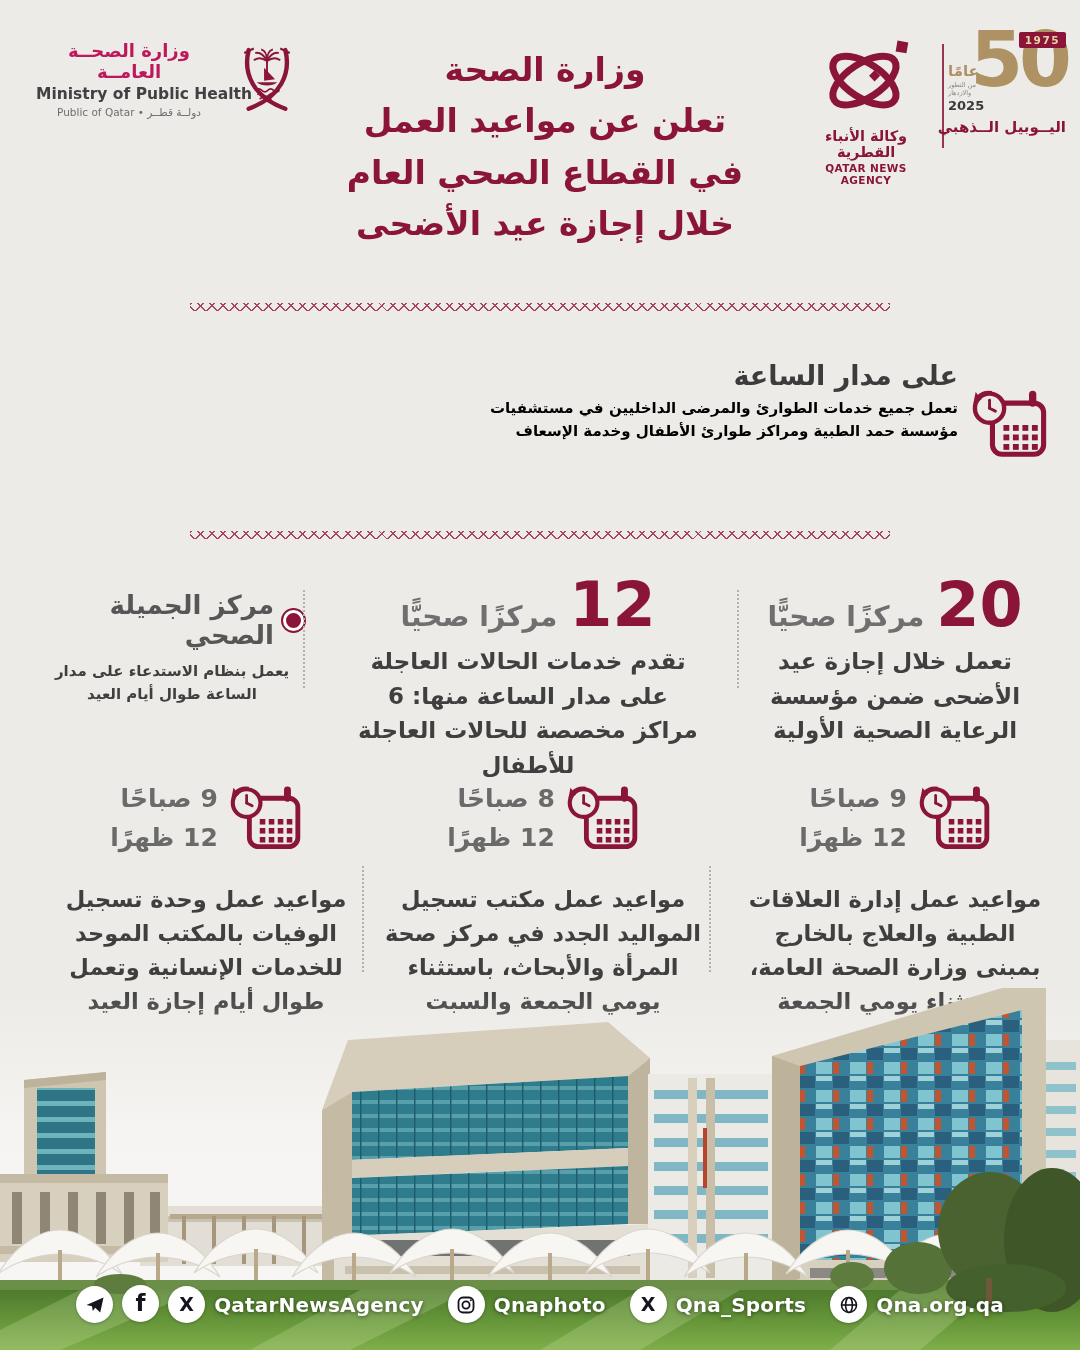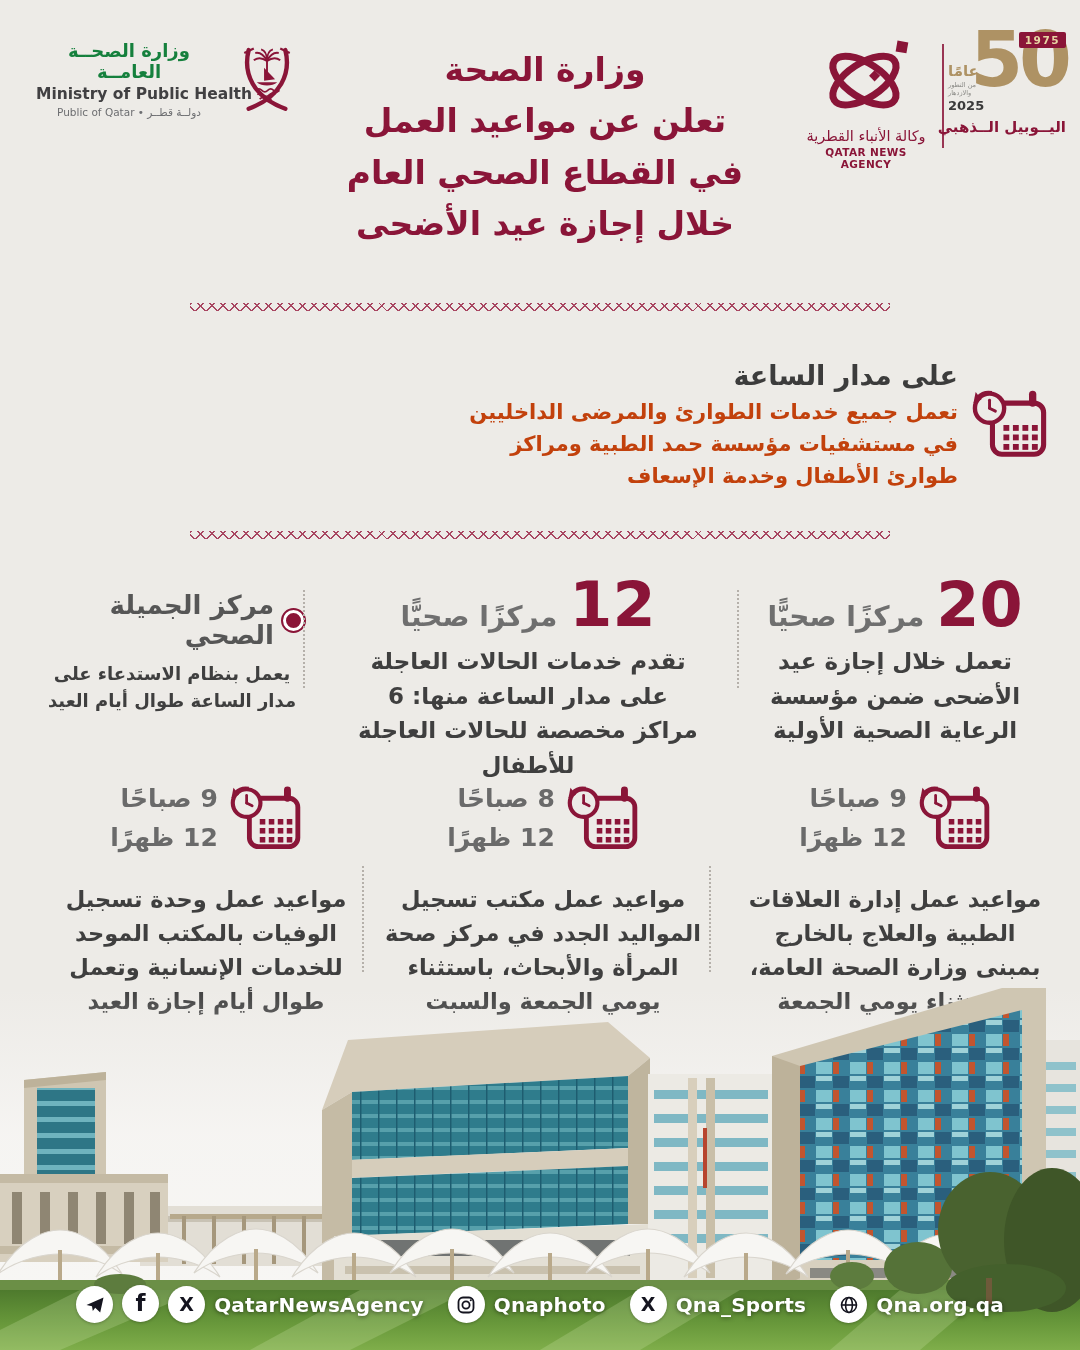--- a/index.html
+++ b/index.html
@@ -2,32 +2,32 @@
 <html lang="ar"><head>
 <meta charset="utf-8">
 <style>
   html,body{margin:0;padding:0;}
   body{background:#e9e7e3;font-family:"DejaVu Sans",sans-serif;}
   .canvas{position:relative;width:1080px;height:1350px;margin:0 auto;background:#EDEBE7;overflow:hidden;}
 
   
   .moph{position:absolute;left:36px;top:40px;width:268px;display:flex;gap:12px;align-items:center;}
   .moph-text{width:186px;text-align:center;}
-  .moph-ar{font-size:18px;font-weight:bold;color:#15803d;direction:rtl;}
+  .moph-ar{font-size:18px;font-weight:bold;color:#be185d;direction:rtl;}
   .moph-en{font-size:15.5px;font-weight:bold;color:#414042;white-space:nowrap;margin-top:3px;}
   .moph-state{font-size:10.5px;color:#6d6e71;margin-top:3px;direction:ltr;}
   .emblem{width:66px;height:74px;}
 
   .headline{position:absolute;left:330px;top:44px;width:430px;margin:0;text-align:center;
     color:#8A1538;font-size:33px;font-weight:bold;line-height:1.56;direction:rtl;}
   .headline span{display:block;}
 
   .qna{position:absolute;left:798px;top:36px;width:136px;text-align:center;}
   .qna svg{width:94px;height:86px;}
-  .qna-ar{font-size:14.5px;font-weight:normal;color:#8A1538;direction:rtl;margin-top:2px;}
+  .qna-ar{font-size:14.5px;font-weight:bold;color:#8A1538;direction:rtl;margin-top:2px;}
   .qna-en{font-size:10.5px;font-weight:bold;color:#8A1538;letter-spacing:.4px;margin-top:2px;}
 
   .vsep{position:absolute;left:942px;top:44px;width:2px;height:104px;background:#8A1538;opacity:.85;}
 
   .jubilee{position:absolute;left:954px;top:30px;width:112px;}
   .jub-top{position:relative;height:86px;}
   .jub-50{position:absolute;right:-2px;top:-8px;font-size:76px;font-weight:bold;color:#AE9264;line-height:1;letter-spacing:-4px;}
   .jub-badge{position:absolute;right:0;top:2px;background:#8A1538;color:#e7d6a4;font-size:10.5px;font-weight:bold;
     letter-spacing:1.5px;padding:2px 6px;border-radius:2px;}
   .jub-mini{position:absolute;left:-6px;top:32px;width:46px;text-align:left;}
@@ -41,41 +41,41 @@
     background:
       repeating-linear-gradient(45deg, transparent 0 2.6px, #9d2a4a 2.6px 4px, transparent 4px 8px),
       repeating-linear-gradient(-45deg, transparent 0 2.6px, #9d2a4a 2.6px 4px, transparent 4px 8px);}
   .div1{top:303px;} .div2{top:531px;}
 
   
   .allday{position:absolute;left:450px;top:360px;width:600px;}
   .allday .calicon{position:absolute;right:2px;top:28px;width:76px;height:74px;}
   .allday-text{position:absolute;right:92px;top:0;width:508px;text-align:right;direction:rtl;}
   .allday-title{font-size:27px;font-weight:bold;color:#3c3c3c;}
-  .allday-body{margin-top:6px;font-size:21px;font-weight:bold;color:#c2410c;line-height:1.52;}
+  .allday-body{margin-top:6px;font-size:15px;font-weight:bold;color:#000000;line-height:1.52;}
 
   .hotline{position:absolute;left:72px;top:352px;width:356px;text-align:center;direction:rtl;}
   .hotline-number{font-size:62px;font-weight:bold;color:#8A1538;line-height:1.1;letter-spacing:-1px;direction:ltr;}
   .hotline-body{margin-top:4px;font-size:23px;font-weight:bold;color:#454545;line-height:1.5;}
 
   
   .center-col{position:absolute;top:574px;direction:rtl;}
   .cc-right{left:745px;width:300px;}
   .cc-mid{left:352px;width:352px;}
   .cc-head{display:flex;justify-content:center;align-items:baseline;gap:12px;}
   .cc-number{font-size:62px;font-weight:bold;color:#8A1538;line-height:1;direction:ltr;}
   .cc-unit{font-size:28px;font-weight:bold;color:#6f6f6f;}
   .cc-body{margin-top:8px;font-size:23px;font-weight:bold;color:#3f3f3f;line-height:1.5;text-align:center;}
 
   .jumaila{position:absolute;left:40px;top:590px;width:264px;direction:rtl;}
   .jumaila-head{display:flex;align-items:center;gap:9px;}
   .bullet{width:15px;height:15px;border-radius:50%;background:#8A1538;border:3px solid #fff;
     box-shadow:0 0 0 2px #8A1538;flex:0 0 auto;}
   .jumaila-title{font-size:26px;font-weight:bold;color:#565656;}
-  .jumaila-body{margin-top:10px;font-size:18px;font-weight:bold;color:#3f3f3f;line-height:1.5;text-align:center;}
+  .jumaila-body{margin-top:10px;font-size:15px;font-weight:bold;color:#3f3f3f;line-height:1.5;text-align:center;}
 
   .vdots{position:absolute;width:0;border-left:2.5px dotted #b5b0aa;}
   .vd1{left:303px;top:590px;height:98px;}
   .vd2{left:737px;top:590px;height:98px;}
   .vd3{left:362px;top:866px;height:106px;}
   .vd4{left:709px;top:866px;height:106px;}
 
   
   .sched{position:absolute;top:780px;direction:rtl;}
   .sc-right{left:745px;width:300px;}

